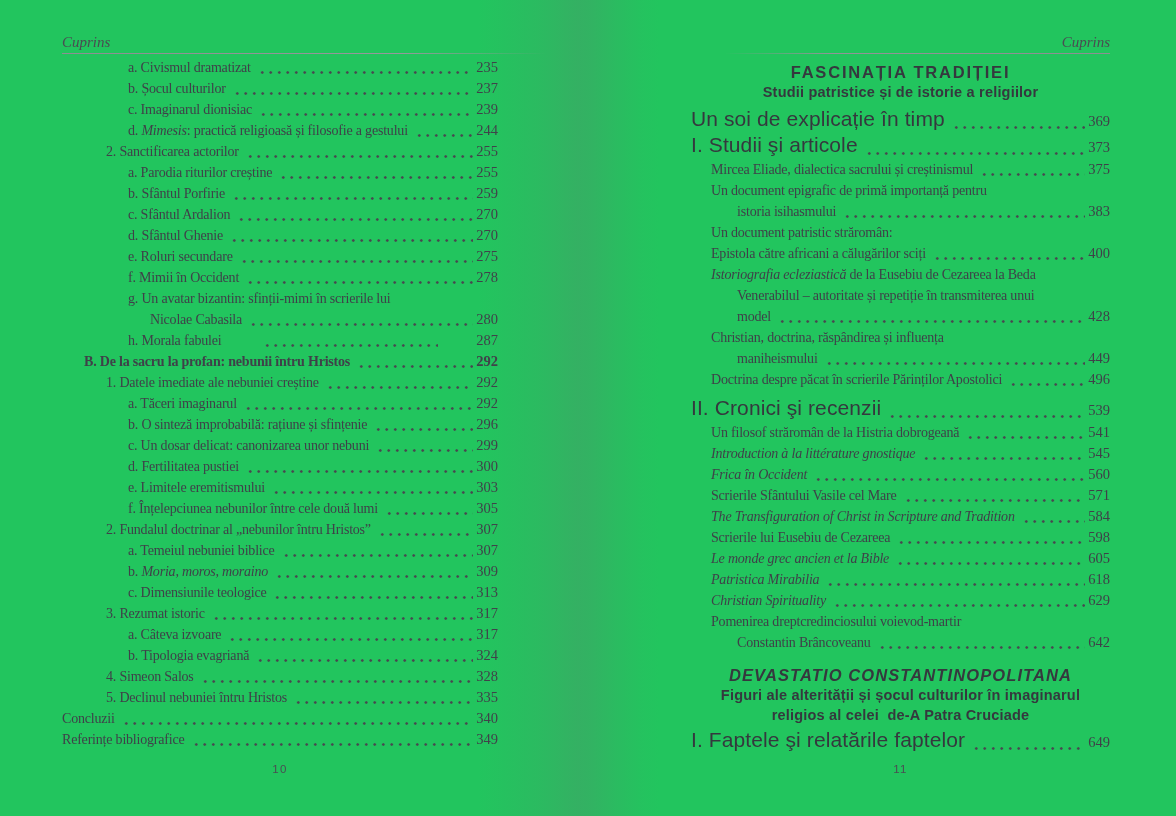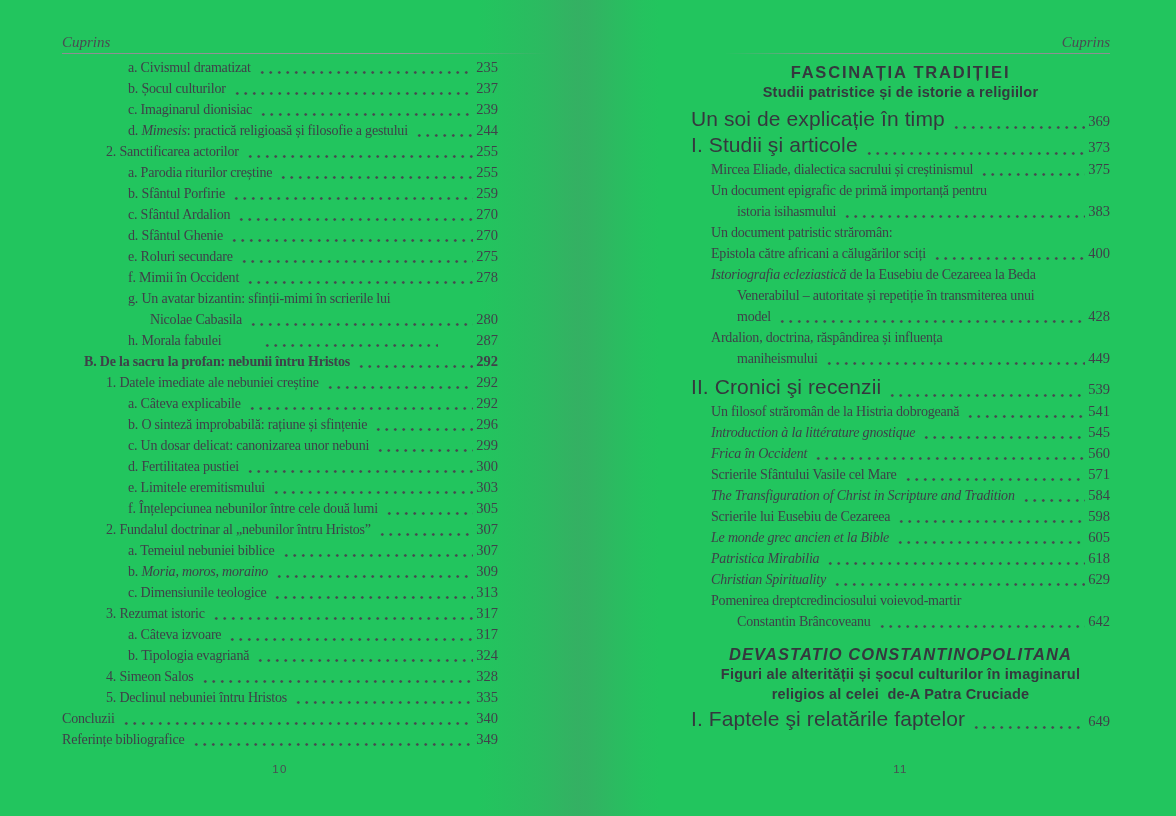--- a/index.html
+++ b/index.html
@@ -78,21 +78,21 @@
         <div class="toc-row serif" style="padding-left: 66px;"><span class="entry-label"><span>b. Sfântul Porfirie</span></span><span class="leader"></span><span class="pgnum">259</span></div>
         <div class="toc-row serif" style="padding-left: 66px;"><span class="entry-label"><span>c. Sfântul Ardalion</span></span><span class="leader"></span><span class="pgnum">270</span></div>
         <div class="toc-row serif" style="padding-left: 66px;"><span class="entry-label"><span>d. Sfântul Ghenie</span></span><span class="leader"></span><span class="pgnum">270</span></div>
         <div class="toc-row serif" style="padding-left: 66px;"><span class="entry-label"><span>e. Roluri secundare</span></span><span class="leader"></span><span class="pgnum">275</span></div>
         <div class="toc-row serif" style="padding-left: 66px;"><span class="entry-label"><span>f. Mimii în Occident</span></span><span class="leader"></span><span class="pgnum">278</span></div>
         <div class="toc-row serif" style="padding-left: 66px;"><span class="entry-label"><span>g. Un avatar bizantin: sfinții-mimi în scrierile lui</span></span></div>
         <div class="toc-row serif" style="padding-left: 88px;"><span class="entry-label"><span>Nicolae Cabasila</span></span><span class="leader"></span><span class="pgnum">280</span></div>
         <div class="toc-row serif" style="padding-left: 66px; gap: 35px;"><span class="entry-label"><span>h. Morala fabulei</span></span><span class="leader"></span><span class="pgnum">287</span></div>
         <div class="toc-row serif" style="padding-left: 22px; font-weight: bold;"><span class="entry-label"><span>B. De la sacru la profan: nebunii întru Hristos</span></span><span class="leader"></span><span class="pgnum">292</span></div>
         <div class="toc-row serif" style="padding-left: 44px;"><span class="entry-label"><span>1. Datele imediate ale nebuniei creștine</span></span><span class="leader"></span><span class="pgnum">292</span></div>
-        <div class="toc-row serif" style="padding-left: 66px;"><span class="entry-label"><span>a. Câteva explicabile</span></span><span class="leader"></span><span class="pgnum">292</span></div>
+        <div class="toc-row serif" style="padding-left: 66px;"><span class="entry-label"><span>a. Tăceri imaginarul</span></span><span class="leader"></span><span class="pgnum">292</span></div>
         <div class="toc-row serif" style="padding-left: 66px;"><span class="entry-label"><span>b. O sinteză improbabilă: rațiune și sfințenie</span></span><span class="leader"></span><span class="pgnum">296</span></div>
         <div class="toc-row serif" style="padding-left: 66px;"><span class="entry-label"><span>c. Un dosar delicat: canonizarea unor nebuni</span></span><span class="leader"></span><span class="pgnum">299</span></div>
         <div class="toc-row serif" style="padding-left: 66px;"><span class="entry-label"><span>d. Fertilitatea pustiei</span></span><span class="leader"></span><span class="pgnum">300</span></div>
         <div class="toc-row serif" style="padding-left: 66px;"><span class="entry-label"><span>e. Limitele eremitismului</span></span><span class="leader"></span><span class="pgnum">303</span></div>
         <div class="toc-row serif" style="padding-left: 66px;"><span class="entry-label"><span>f. Înțelepciunea nebunilor între cele două lumi</span></span><span class="leader"></span><span class="pgnum">305</span></div>
         <div class="toc-row serif" style="padding-left: 44px;"><span class="entry-label"><span>2. Fundalul doctrinar al „nebunilor întru Hristos”</span></span><span class="leader"></span><span class="pgnum">307</span></div>
         <div class="toc-row serif" style="padding-left: 66px;"><span class="entry-label"><span>a. Temeiul nebuniei biblice</span></span><span class="leader"></span><span class="pgnum">307</span></div>
         <div class="toc-row serif" style="padding-left: 66px;"><span class="entry-label"><span>b. </span><span class="it">Moria, moros, moraino</span></span><span class="leader"></span><span class="pgnum">309</span></div>
         <div class="toc-row serif" style="padding-left: 66px;"><span class="entry-label"><span>c. Dimensiunile teologice</span></span><span class="leader"></span><span class="pgnum">313</span></div>
         <div class="toc-row serif" style="padding-left: 44px;"><span class="entry-label"><span>3. Rezumat istoric</span></span><span class="leader"></span><span class="pgnum">317</span></div>
@@ -116,22 +116,23 @@
         <div class="toc-row sans" style="padding-left: 0px;"><span class="entry-label"><span>Un soi de explicație în timp</span></span><span class="leader"></span><span class="pgnum">369</span></div>
         <div class="toc-row sans" style="padding-left: 0px;"><span class="entry-label"><span>I. Studii şi articole</span></span><span class="leader"></span><span class="pgnum">373</span></div>
         <div class="toc-row serif" style="padding-left: 20px;"><span class="entry-label"><span>Mircea Eliade, dialectica sacrului și creștinismul</span></span><span class="leader"></span><span class="pgnum">375</span></div>
         <div class="toc-row serif" style="padding-left: 20px;"><span class="entry-label"><span>Un document epigrafic de primă importanță pentru</span></span></div>
         <div class="toc-row serif" style="padding-left: 46px;"><span class="entry-label"><span>istoria isihasmului</span></span><span class="leader"></span><span class="pgnum">383</span></div>
         <div class="toc-row serif" style="padding-left: 20px;"><span class="entry-label"><span>Un document patristic străromân:</span></span></div>
         <div class="toc-row serif" style="padding-left: 20px;"><span class="entry-label"><span>Epistola către africani a călugărilor sciți</span></span><span class="leader"></span><span class="pgnum">400</span></div>
         <div class="toc-row serif" style="padding-left: 20px;"><span class="entry-label"><span class="it">Istoriografia ecleziastică</span><span> de la Eusebiu de Cezareea la Beda</span></span></div>
         <div class="toc-row serif" style="padding-left: 46px;"><span class="entry-label"><span>Venerabilul – autoritate și repetiție în transmiterea unui</span></span></div>
         <div class="toc-row serif" style="padding-left: 46px;"><span class="entry-label"><span>model</span></span><span class="leader"></span><span class="pgnum">428</span></div>
-        <div class="toc-row serif" style="padding-left: 20px;"><span class="entry-label"><span>Ardalion, doctrina, răspândirea și influența</span></span></div>
+        <div class="toc-row serif" style="padding-left: 20px;"><span class="entry-label"><span>Christian, doctrina, răspândirea și influența</span></span></div>
         <div class="toc-row serif" style="padding-left: 46px;"><span class="entry-label"><span>maniheismului</span></span><span class="leader"></span><span class="pgnum">449</span></div>
+        <div class="toc-row serif" style="padding-left: 20px;"><span class="entry-label"><span>Doctrina despre păcat în scrierile Părinților Apostolici</span></span><span class="leader"></span><span class="pgnum">496</span></div>
         <div class="gap" style="height: 6px;"></div>
         <div class="toc-row sans" style="padding-left: 0px;"><span class="entry-label"><span>II. Cronici şi recenzii</span></span><span class="leader"></span><span class="pgnum">539</span></div>
         <div class="toc-row serif" style="padding-left: 20px;"><span class="entry-label"><span>Un filosof străromân de la Histria dobrogeană</span></span><span class="leader"></span><span class="pgnum">541</span></div>
         <div class="toc-row serif" style="padding-left: 20px;"><span class="entry-label"><span class="it">Introduction à la littérature gnostique</span></span><span class="leader"></span><span class="pgnum">545</span></div>
         <div class="toc-row serif" style="padding-left: 20px;"><span class="entry-label"><span class="it">Frica în Occident</span></span><span class="leader"></span><span class="pgnum">560</span></div>
         <div class="toc-row serif" style="padding-left: 20px;"><span class="entry-label"><span>Scrierile Sfântului Vasile cel Mare</span></span><span class="leader"></span><span class="pgnum">571</span></div>
         <div class="toc-row serif" style="padding-left: 20px;"><span class="entry-label"><span class="it">The Transfiguration of Christ in Scripture and Tradition</span></span><span class="leader"></span><span class="pgnum">584</span></div>
         <div class="toc-row serif" style="padding-left: 20px;"><span class="entry-label"><span>Scrierile lui Eusebiu de Cezareea</span></span><span class="leader"></span><span class="pgnum">598</span></div>
         <div class="toc-row serif" style="padding-left: 20px;"><span class="entry-label"><span class="it">Le monde grec ancien et la Bible</span></span><span class="leader"></span><span class="pgnum">605</span></div>
         <div class="toc-row serif" style="padding-left: 20px;"><span class="entry-label"><span class="it">Patristica Mirabilia</span></span><span class="leader"></span><span class="pgnum">618</span></div>

